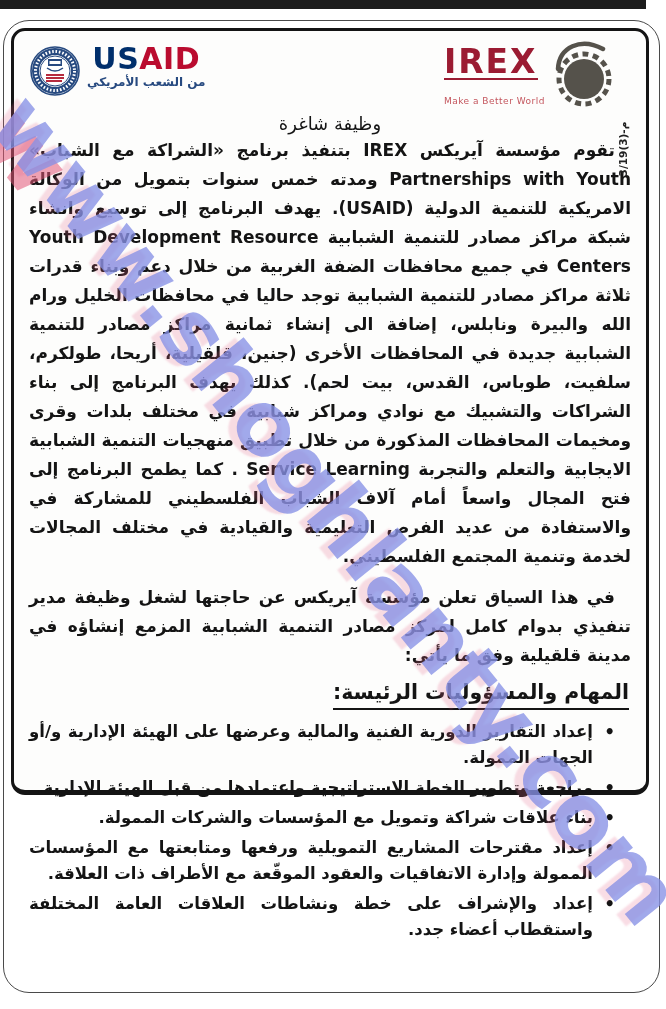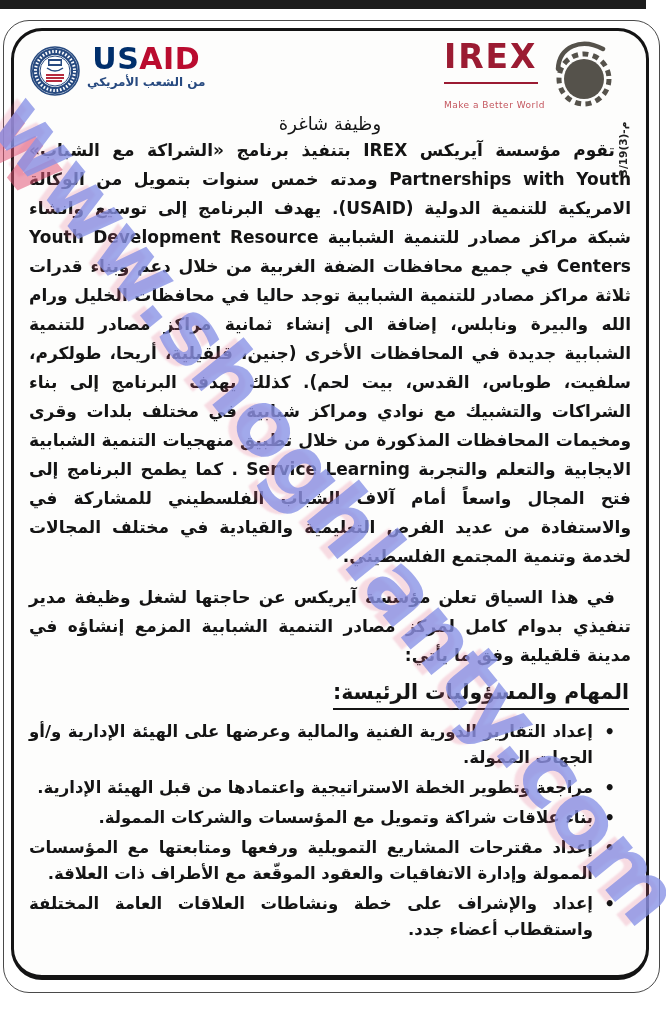--- a/index.html
+++ b/index.html
@@ -8,30 +8,30 @@
     background:#ffffff;color:#141414;
     font-family:"DejaVu Sans",sans-serif;
   }
   
   .topbar{position:absolute;left:0;top:0;width:646px;height:9px;background:#1c1c1c;}
   .outer-frame{
     position:absolute;left:3px;top:20px;width:655px;height:971px;
     border:1.5px solid #4a4a4a;border-radius:26px;background:#fff;
   }
   .frame{
-    position:absolute;left:11px;top:28px;width:638px;height:952px;
-    border:3px solid #141414;border-bottom-width:5px;border-radius:31px;
+    position:absolute;left:11px;top:28px;width:638px;height:767px;
+    border:3px solid #141414;border-bottom-width:5px;border-radius:14px;
     background:#fdfdfc;box-sizing:border-box;
     padding:8px 15px 6px 15px;direction:rtl;
   }
   
   .header{display:flex;flex-direction:row-reverse;justify-content:space-between;align-items:flex-start;height:68px;margin-top:2px;}
   .irex{display:flex;align-items:center;margin-right:8px;}
   .irex-text{margin-right:6px;margin-left:0;direction:ltr;text-align:left;}
-  .irex-name{font-size:33px;font-weight:bold;color:#9b1b32;letter-spacing:2px;line-height:30px;border-bottom:2px solid #9b1b32;display:inline-block;padding-bottom:10px;}
+  .irex-name{font-size:33px;font-weight:bold;color:#9b1b32;letter-spacing:2px;line-height:30px;border-bottom:2px solid #9b1b32;display:inline-block;padding-bottom:1px;}
   .irex-tag{font-size:9px;color:#c4565e;letter-spacing:0.5px;margin-top:16px;}
   .usaid{display:flex;align-items:flex-start;direction:ltr;margin-top:4px;margin-right:2px;}
   .usaid-words{margin-left:6px;text-align:center;}
   .usaid-name{font-size:30px;font-weight:bold;line-height:28px;letter-spacing:0.5px;}
   .usaid-us{color:#002f6c;} .usaid-aid{color:#ba0c2f;}
   .usaid-ar{font-size:12px;font-weight:bold;color:#274a80;direction:rtl;margin-top:2px;}
   
   .side-note{
     position:absolute;right:-12px;top:112px;width:70px;text-align:center;
     transform:rotate(-90deg);font-size:10.5px;font-weight:bold;color:#222;direction:rtl;

